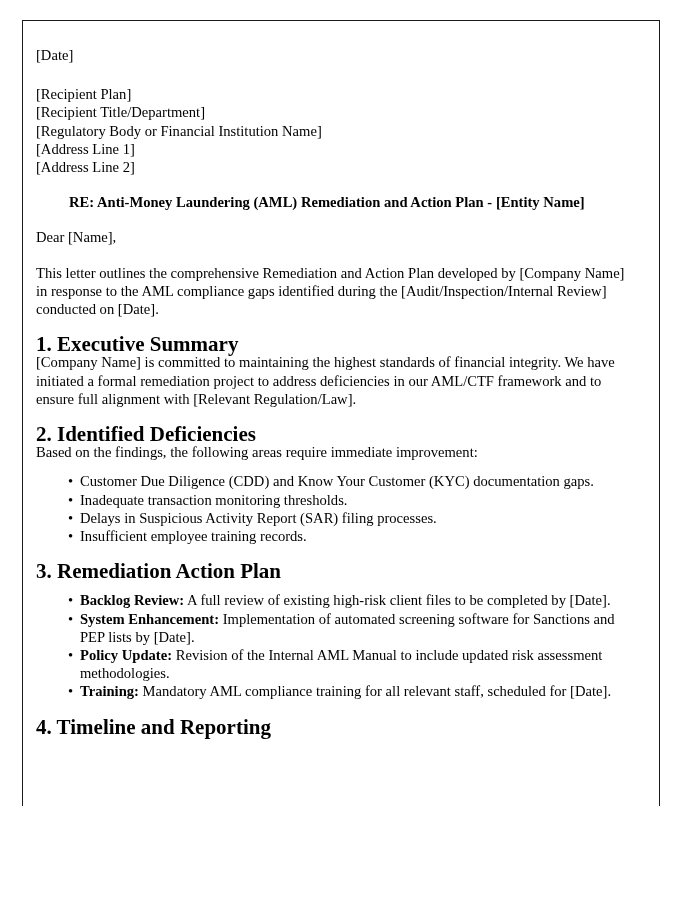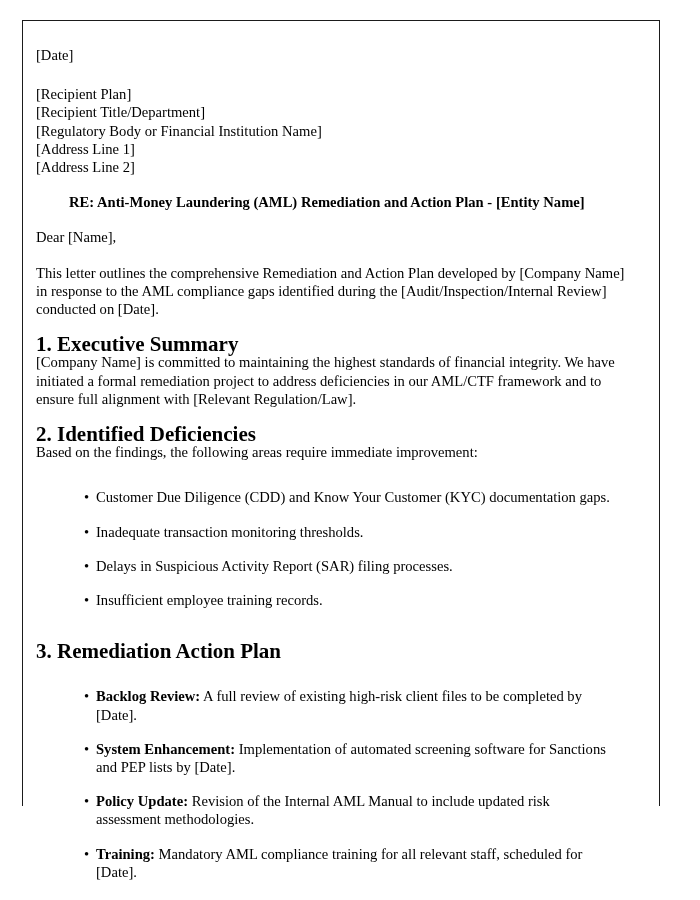--- a/index.html
+++ b/index.html
@@ -69,21 +69,21 @@
   }
 
   ul.doc-list {
     margin: 0;
     padding: 0 0 0 32px;
     list-style: none;
   }
   ul.doc-list > li {
     position: relative;
     padding-left: 12px;
-    margin: 16px;
+    margin: 0;
   }
   ul.doc-list > li::before {
     content: "\2022";
     position: absolute;
     left: 0;
     top: 0;
     font-size: 14.6px;
     line-height: 18.2px;
   }
   .bullet-lead {

